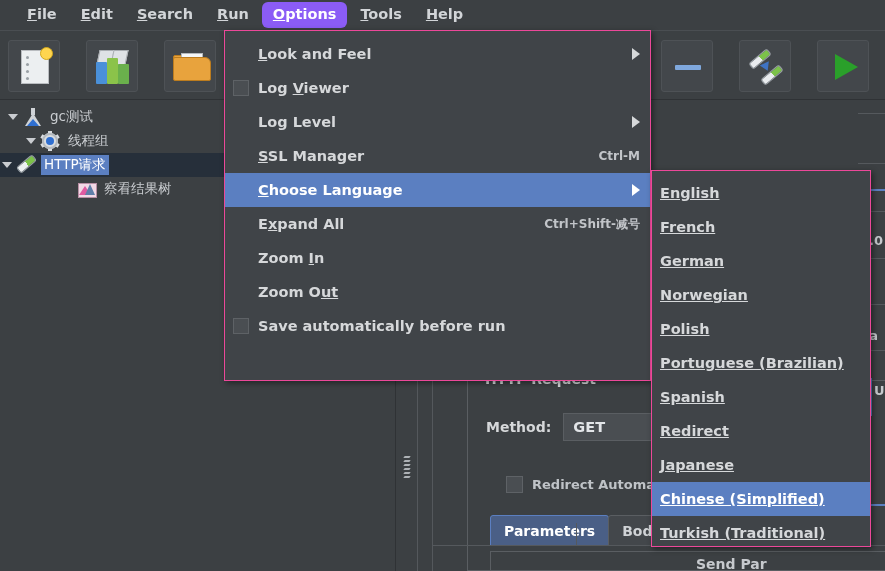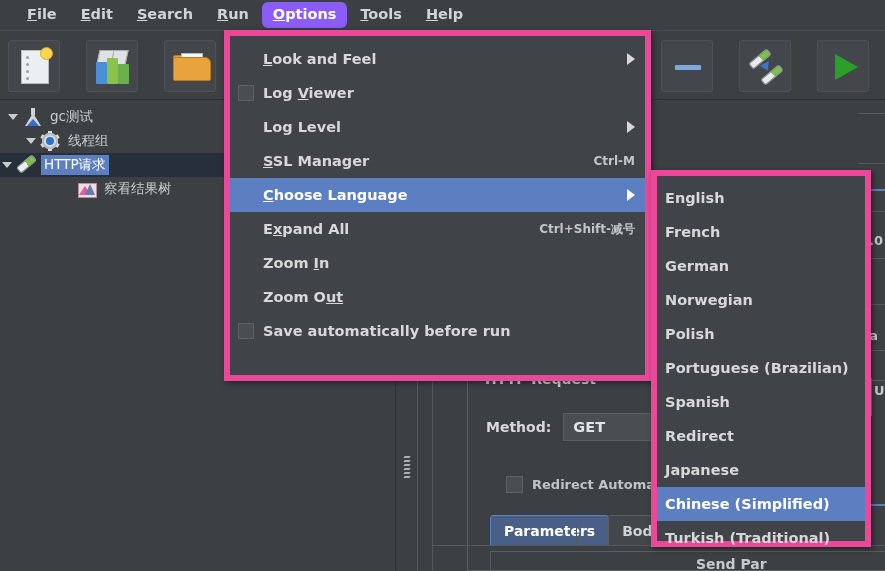--- a/index.html
+++ b/index.html
@@ -306,21 +306,21 @@
     white-space: nowrap; overflow: hidden;
   }
   .hrule { position: absolute; background: #55595d; height: 1px; }
   .vrule { position: absolute; background: #55595d; width: 1px; }
   .blue-strip { position: absolute; background: #5b7fc1; }
 
   
   .menu {
     position: absolute;
     background: #404448;
-    border: 6px solid #ec4899;
+    border: 1px solid #ec4899;
     box-sizing: border-box;
     z-index: 60;
     box-shadow: 2px 2px 6px rgba(0,0,0,.45);
   }
   #options-menu { left: 224px; top: 30px; width: 427px; height: 351px; padding: 6px 0; }
   .menu-item {
     position: relative;
     height: 34px;
     display: flex; align-items: center;
     padding: 0 10px 0 8px;
@@ -348,21 +348,21 @@
   .menu-item.sel .mi-arrow { border-left-color: #ffffff; }
 
   
   #lang-menu {
     left: 651px; top: 170px; width: 220px; height: 377px; padding: 5px 0;
   }
   .lang-item {
     height: 34px; display: flex; align-items: center;
     padding: 0 10px 0 8px;
     font-size: 14.5px; font-weight: bold;
-    color: #d6d8da; white-space: nowrap;
+    color: #d6d8da; white-space: nowrap; text-decoration: underline;
   }
   .lang-item.sel { background: #5b7fc1; color: #ffffff; }
 </style>
 </head>
 <body>
 
 <div id="app">
 
   <div class="mainpanel">
     <div class="sub-split"></div>

